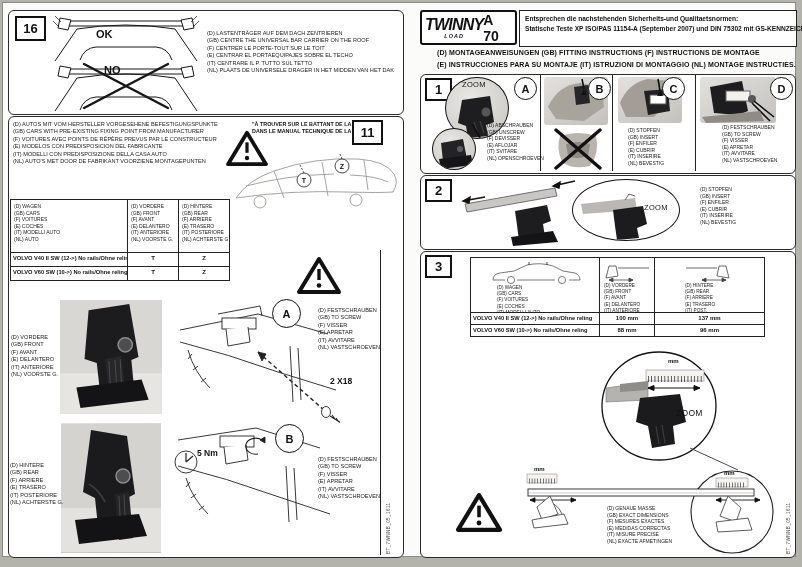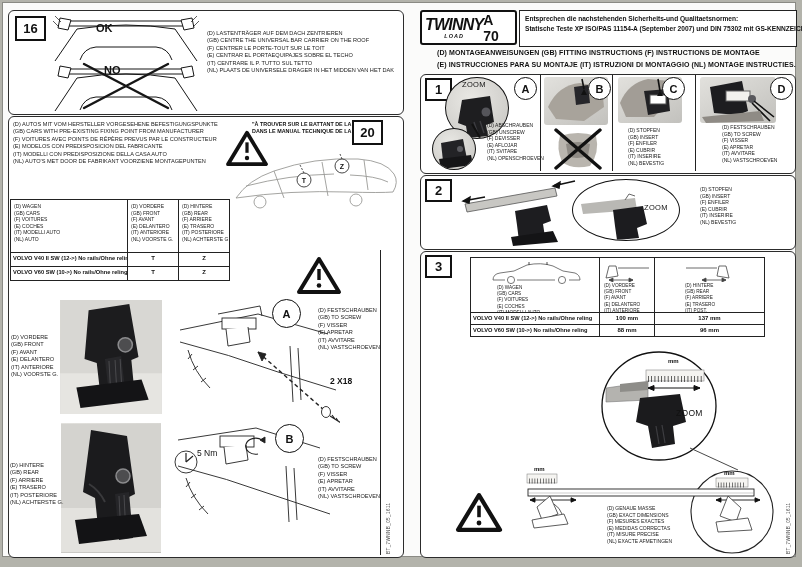--- a/index.html
+++ b/index.html
@@ -52,21 +52,21 @@
 <svg class="abs" style="left:50px;top:12px" width="152" height="50" viewBox="0 0 152 50">
   <g fill="none" stroke="#161616" stroke-width="1">
     <rect x="16" y="9" width="120" height="5" fill="#fff"></rect>
     <path d="M10 6 l11 2 -3 10 -10 -2 z" fill="#fff"></path>
     <path d="M142 6 l-11 2 3 10 10 -2 z" fill="#fff"></path>
     <path d="M5 4 l6 6 M3 9 l6 6 M147 4 l-6 6 M149 9 l-6 6" stroke-width=".7"></path>
     <path d="M5 49 L27 17 Q76 9 125 17 L147 49"></path>
     <path d="M30 48 Q34 36 46 35 L106 35 Q118 36 122 48"></path>
   </g>
 </svg>
-<span class="biglabel" style="left:96px;top:22px">OK</span>
+<span class="biglabel" style="left:96px;top:28px">OK</span>
 <svg class="abs" style="left:50px;top:62px" width="152" height="50" viewBox="0 0 152 50">
   <g fill="none" stroke="#161616" stroke-width="1">
     <rect x="16" y="7" width="120" height="5" fill="#fff"></rect>
     <path d="M10 4 l11 2 -3 10 -10 -2 z" fill="#fff"></path>
     <path d="M142 4 l-11 2 3 10 10 -2 z" fill="#fff"></path>
     <path d="M5 49 L27 16 Q76 8 125 16 L147 49"></path>
     <path d="M30 48 Q34 36 46 35 L106 35 Q118 36 122 48"></path>
     <path d="M34 2 L118 46 M118 2 L34 46" stroke-width="2.4" stroke-linecap="round"></path>
   </g>
 </svg>
@@ -91,21 +91,21 @@
   </div>
 <svg class="abs" style="left:226px;top:130px" width="42" height="38" viewBox="0 0 44 40">
   <path d="M22 3 L42 36 L2 36 Z" fill="#fff" stroke="#111" stroke-width="4" stroke-linejoin="round"></path>
   <rect x="20.3" y="13" width="3.4" height="11" fill="#111"></rect>
     <circle cx="22" cy="29.5" r="2.3" fill="#111"></circle>
 </svg>
 <div class="quote" style="left:252px;top:121px">
   <div>"À TROUVER SUR LE BATTANT DE LA PORTE OU</div>
   <div>DANS LE MANUAL TECHNIQUE DE LA VOITURE "</div>
 </div>
-<div class="numbox" style="left:352px;top:120px;width:27px;height:21px">20</div>
+<div class="numbox" style="left:352px;top:120px;width:27px;height:21px">11</div>
 <svg class="abs" style="left:230px;top:138px" width="168" height="72" viewBox="0 0 168 72">
   <g fill="none" stroke="#9a9a96" stroke-width=".9">
     <path d="M6 60 Q18 42 44 33 Q84 19 128 21 Q156 23 164 36 Q169 44 163 54"></path>
     <path d="M44 33 L54 60 M92 24 L98 58 M134 22 L138 52"></path>
     <path d="M6 60 Q60 52 118 54 Q150 55 163 54"></path>
     <path d="M16 48 Q58 37 104 36 M120 37 Q146 38 158 44"></path>
     <path d="M24 64 a6 6 0 1 0 12 0 a6 6 0 1 0 -12 0 M120 62 a6 6 0 1 0 12 0 a6 6 0 1 0 -12 0"></path>
   </g>
   <g fill="none" stroke="#333" stroke-width=".9">
     <circle cx="74" cy="42" r="7" fill="#fff"></circle>
@@ -236,21 +236,21 @@
     <path d="M8 40 Q56 52 106 70 L160 88"></path>
     <path d="M16 52 Q22 72 38 88 M20 56 l-4 5 M26 68 l-5 4 M34 80 l-5 4"></path>
     <path d="M116 40 L119 96 M124 42 L127 94"></path>
     <rect x="50" y="10" width="34" height="11" fill="#fff"></rect>
     <path d="M54 21 L56 38 L78 34 L76 19" fill="#fff"></path>
     <path d="M88 28 a10 8 0 1 1 4 -14" stroke-width="1.1"></path>
     <path d="M90 14 l5 -3 0 6 z" fill="#222"></path>
   </g>
 </svg>
 <div class="cletter" style="left:275px;top:424px;width:27px;height:27px">B</div>
-<span class="abs" style="left:197px;top:448px;font-weight:normal;font-size:8.5px">5 Nm</span>
+<span class="abs" style="left:197px;top:448px;font-weight:bold;font-size:8.5px">5 Nm</span>
 <div class="lines" style="left:318px;top:456px">
     <div>(D) FESTSCHRAUBEN</div>
     <div>(GB) TO SCREW</div>
     <div>(F) VISSER</div>
     <div>(E) APRETAR</div>
     <div>(IT) AVVITARE</div>
     <div>(NL) VASTSCHROEVEN</div>
   </div>
 
 <div class="vline" style="left:380px;top:250px;height:305px"></div>

